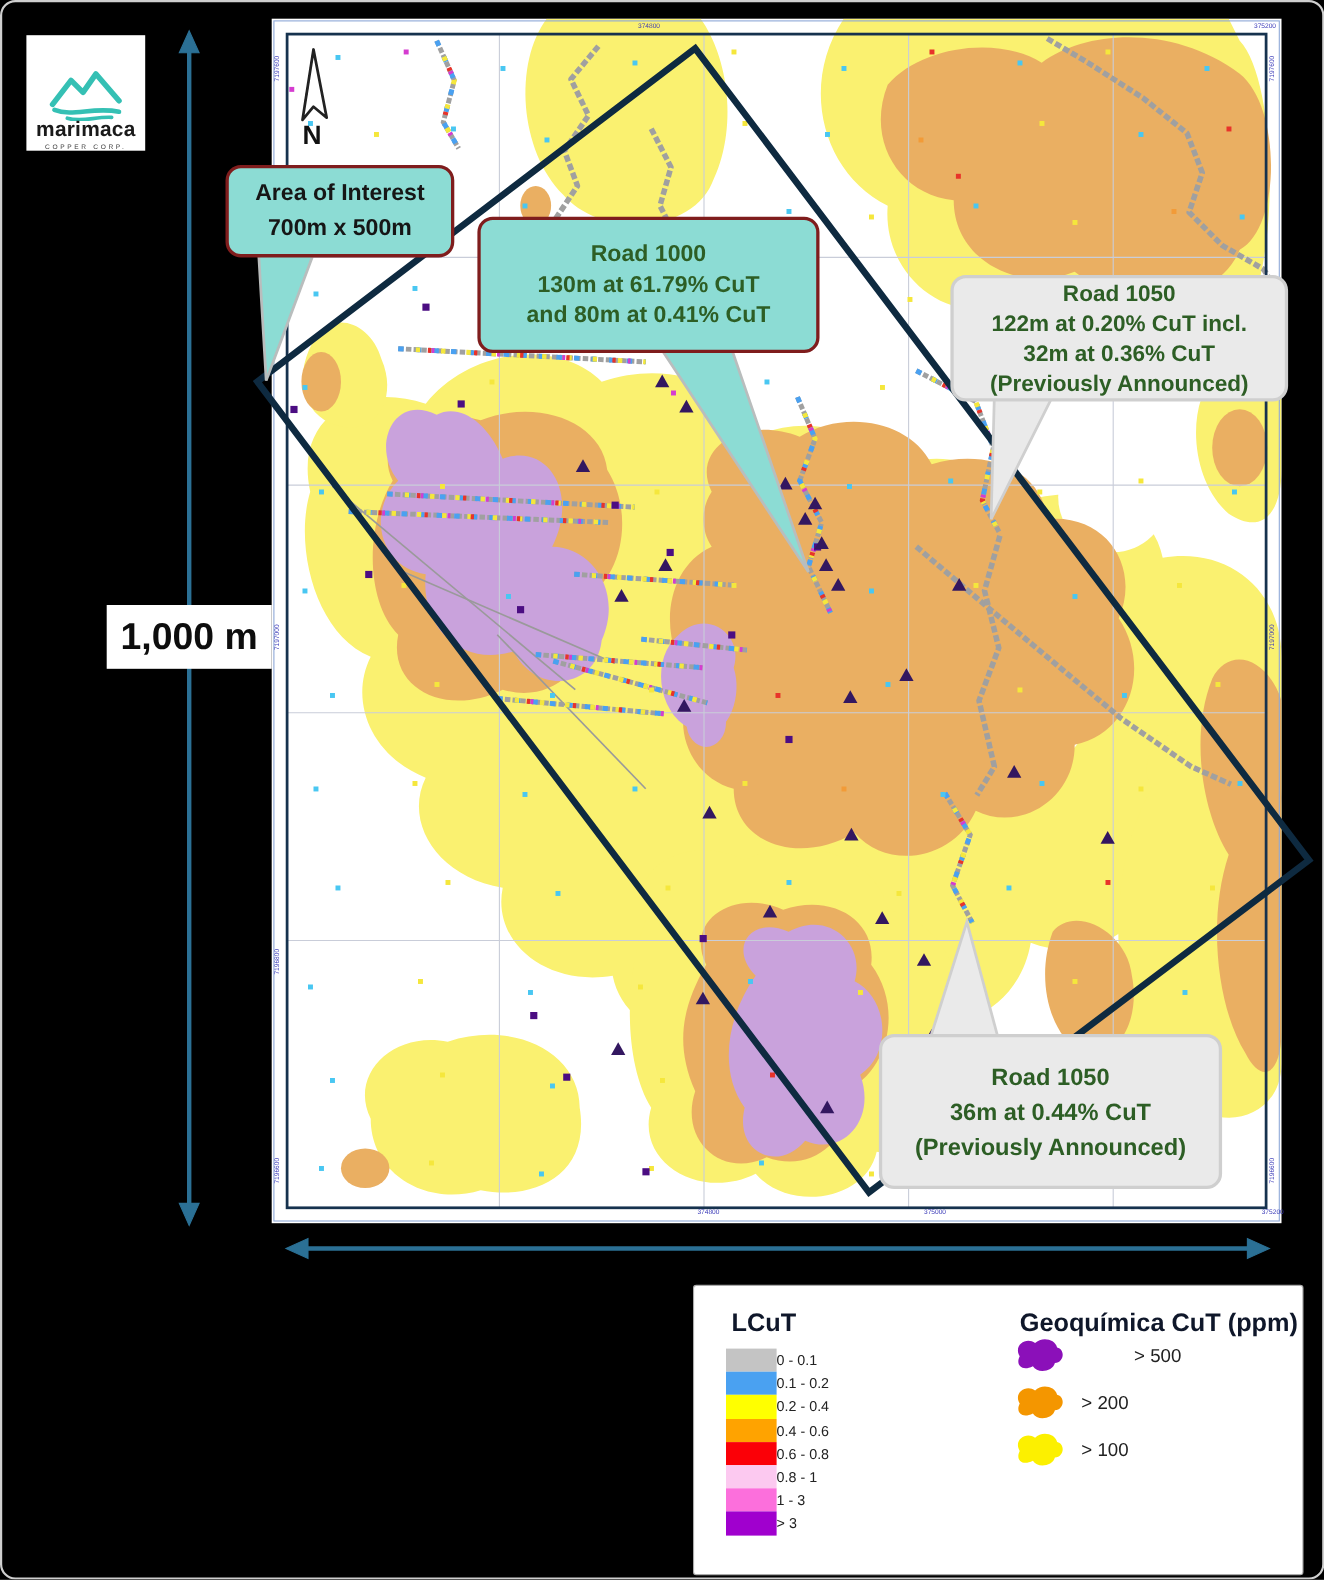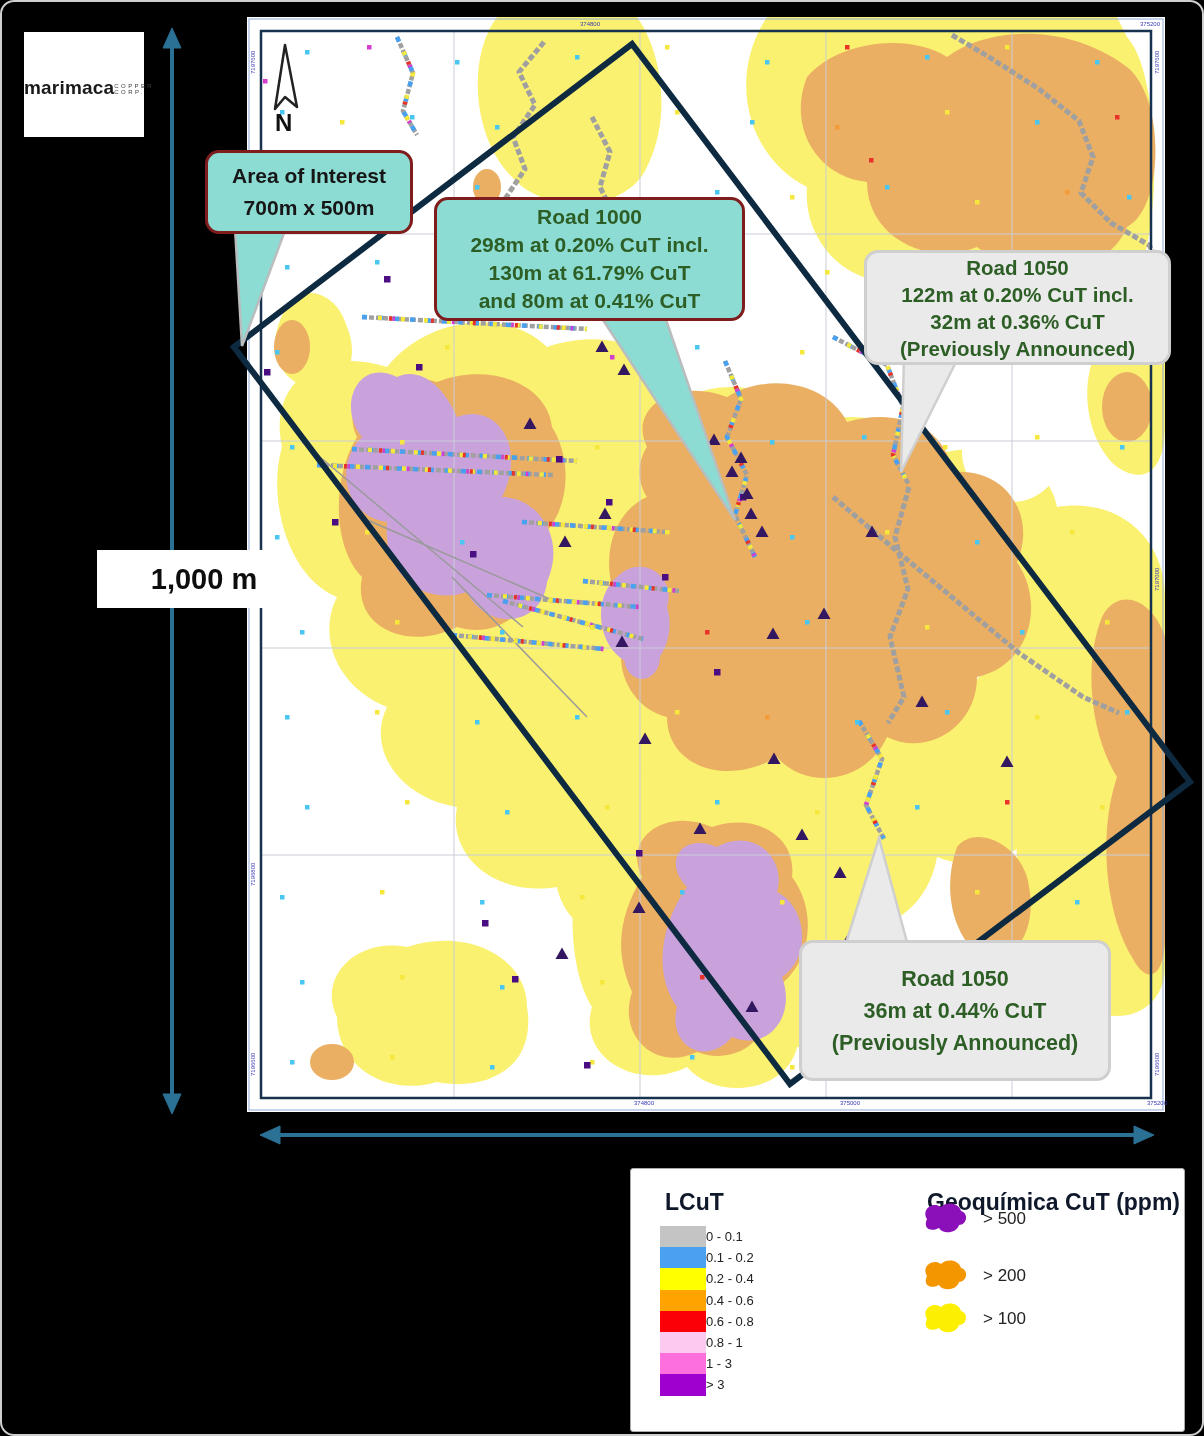--- a/index.html
+++ b/index.html
@@ -1,31 +1,31 @@
 <!DOCTYPE html>
 <html><head>
 <meta charset="utf-8">
 <style>
   html,body{margin:0;padding:0;background:#000;}
   body{width:1204px;height:1436px;overflow:hidden;font-family:"Liberation Sans",sans-serif;}
   #stage{position:relative;width:1200px;height:1432px;background:#000;border:2px solid #cfcfcf;border-radius:14px;overflow:hidden;}
   
-  .logo{position:absolute;left:22px;top:30px;width:120px;height:105px;background:#fff;display:flex;flex-direction:row;align-items:center;justify-content:flex-start;padding-top:6px;box-sizing:border-box;}
+  .logo{position:absolute;left:22px;top:30px;width:108px;height:105px;background:#fff;display:flex;flex-direction:column;align-items:center;justify-content:flex-end;padding-top:6px;box-sizing:border-box;}
   .logo .wordmark{font-weight:bold;font-size:19px;letter-spacing:.2px;color:#1a1a1a;line-height:18px;}
   .logo .sub{font-size:6px;letter-spacing:2.4px;color:#3a3a3a;margin-top:3px;}
   
   #map{position:absolute;left:245px;top:15px;width:918px;height:1095px;background:#fff;}
   #map svg{position:absolute;left:0;top:0;}
   .mlab{position:absolute;font-size:6px;color:#3a3ab8;white-space:nowrap;}
   .mlab.v{transform:rotate(-90deg);transform-origin:left top;}
   
   #overlay{position:absolute;left:0;top:0;pointer-events:none;}
   
   .scalebox{position:absolute;background:#fff;color:#0d0d0d;font-weight:bold;display:flex;align-items:center;justify-content:center;}
-  #vscale{left:95px;top:548px;width:150px;height:58px;font-size:29px;padding-left:32px;}
+  #vscale{left:95px;top:548px;width:150px;height:58px;font-size:34px;}
   #hscale{left:660px;top:1106px;width:238px;height:56px;font-size:29px;}
   
   .co{position:absolute;border-radius:14px;font-weight:bold;text-align:center;display:flex;flex-direction:column;justify-content:center;box-sizing:border-box;}
   .co.teal{background:#8cdcd4;border:3px solid #7f1d1d;}
   .co.gray{background:#eaeaea;border:3px solid #cfcfcf;}
   .co span{display:block;}
   #co-aoi{left:203px;top:148px;width:208px;height:84px;font-size:21px;line-height:32px;color:#161616;}
   #co-r1000{left:432px;top:195px;width:311px;height:124px;font-size:21px;line-height:28px;color:#2d5e25;}
   #co-r1050t{left:862px;top:248px;width:307px;height:115px;font-size:20.5px;line-height:27px;color:#2d5e25;}
   #co-r1050b{left:797px;top:938px;width:312px;height:141px;font-size:21.5px;line-height:32px;color:#2d5e25;}
@@ -389,21 +389,20 @@
   </svg>
 
   <div id="vscale" class="scalebox">1,000 m</div>
 
   <div id="co-aoi" class="co teal">
     <span>Area of Interest</span>
     <span>700m x 500m</span>
   </div>
   <div id="co-r1000" class="co teal">
     <span>Road 1000</span>
-    <span>298m at 0.20% CuT incl.</span>
     <span>130m at 61.79% CuT</span>
     <span>and 80m at 0.41% CuT</span>
   </div>
   <div id="co-r1050t" class="co gray">
     <span>Road 1050</span>
     <span>122m at 0.20% CuT incl.</span>
     <span>32m at 0.36% CuT</span>
     <span>(Previously Announced)</span>
   </div>
   <div id="co-r1050b" class="co gray">
@@ -442,21 +441,21 @@
       <div class="lcut-row">
           <div class="sw" style="background: rgb(252, 111, 220);"></div>
           <div class="lb">1 - 3</div>
         </div>
       <div class="lcut-row">
           <div class="sw" style="background: rgb(160, 0, 206);"></div>
           <div class="lb">&gt; 3</div>
         </div>
     </div>
     <div class="lg-title" style="left:296px;top:20px;">Geoquímica CuT (ppm)</div>
-    <div class="geo-item" style="top:32px;">
+    <div class="geo-item" style="top:46px;gap:48px;">
       <svg width="50" height="36" viewBox="0 0 50 36">
           <path d="M8,18 C2,8 14,0 22,6 C28,0 40,2 42,10 C50,12 48,24 40,24 C38,32 24,34 20,27 C10,32 4,26 8,18 Z" fill="#8b10b9"></path>
         </svg>
       <div class="lb">&gt; 500</div>
     </div>
     <div class="geo-item" style="top:89px;">
       <svg width="50" height="36" viewBox="0 0 50 36">
           <path d="M8,18 C2,8 14,0 22,6 C28,0 40,2 42,10 C50,12 48,24 40,24 C38,32 24,34 20,27 C10,32 4,26 8,18 Z" fill="#f49600"></path>
         </svg>
       <div class="lb">&gt; 200</div>

